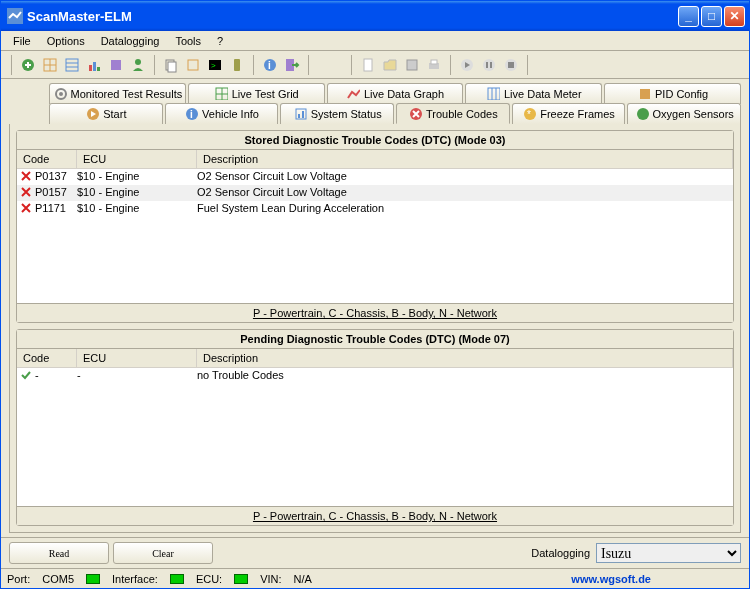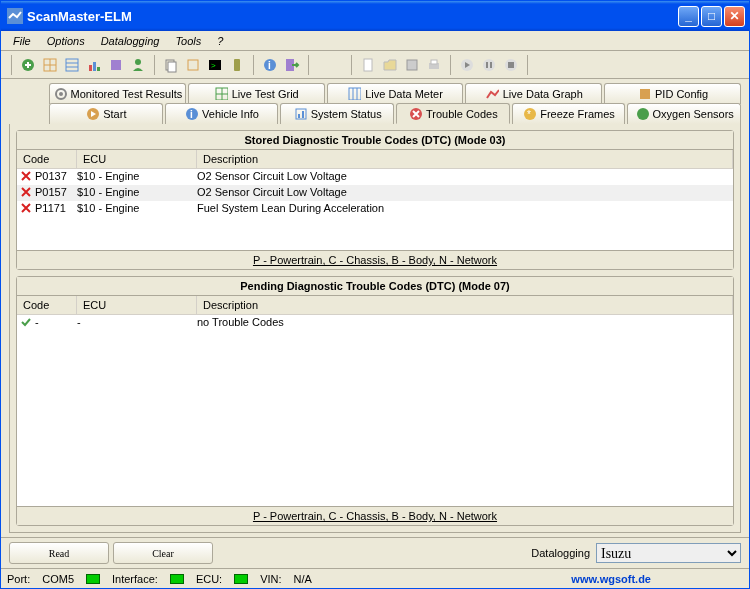--- a/index.html
+++ b/index.html
@@ -4,21 +4,21 @@
 <style>
   * { box-sizing: border-box; margin: 0; padding: 0; }
   body { font-family: Tahoma, sans-serif; font-size: 11px; background: #ece9d8; }
   .window { width: 750px; height: 589px; border: 1px solid #0050ee; background: #ece9d8; display: flex; flex-direction: column; }
   .titlebar { height: 30px; background: linear-gradient(to bottom, #3b8fef 0%, #0050ee 10%, #0050ee 90%, #0040d0 100%); display: flex; align-items: center; color: #fff; font-weight: bold; font-size: 13px; padding-left: 6px; }
   .titlebar .title-icon { width: 16px; height: 16px; margin-right: 4px; }
   .titlebar .spacer { flex: 1; }
   .winbtn { width: 21px; height: 21px; margin-right: 2px; border: 1px solid #fff; border-radius: 3px; font-family: Arial; font-size: 12px; font-weight: bold; color: #fff; display: flex; align-items: center; justify-content: center; cursor: pointer; }
   .winbtn.min, .winbtn.max { background: linear-gradient(to bottom, #6fa8f7, #2465d4); }
   .winbtn.close { background: linear-gradient(to bottom, #f78d6f, #d43f1f); margin-right: 4px; }
-  .menubar { height: 20px; background: #ece9d8; border-bottom: 1px solid #aca899; display: flex; align-items: center; padding-left: 4px; font-style: italic; }
+  .menubar { height: 20px; background: #ece9d8; border-bottom: 1px solid #aca899; display: flex; align-items: center; padding-left: 4px; }
   .menubar span { padding: 2px 8px; cursor: default; }
   .toolbar { height: 28px; background: #ece9d8; border-bottom: 1px solid #aca899; display: flex; align-items: center; padding-left: 6px; gap: 2px; }
   .toolbar .sep { width: 1px; height: 20px; background: #aca899; margin: 0 4px; }
   .toolbar .tbtn { width: 20px; height: 20px; display: flex; align-items: center; justify-content: center; cursor: pointer; }
   .tabs { padding: 4px 8px 0 8px; margin-left: 40px; }
   .tabrow { display: flex; gap: 2px; }
   .tab { flex: 1; height: 21px; background: linear-gradient(to bottom, #fff 0%, #ece9d8 100%); border: 1px solid #aca899; border-bottom: none; border-radius: 3px 3px 0 0; display: flex; align-items: center; justify-content: center; gap: 4px; cursor: pointer; font-size: 11px; }
   .tab.active { background: #ece9d8; border-bottom: 1px solid #ece9d8; z-index: 2; position: relative; }
   .tabrow2 { margin-top: -1px; }
   .content { flex: 1; margin: 0 8px 4px 8px; border: 1px solid #aca899; border-top: none; background: #ece9d8; padding: 6px; display: flex; flex-direction: column; gap: 6px; overflow: hidden; }
@@ -30,21 +30,21 @@
   .col-ecu { width: 120px; }
   .col-desc { flex: 1; }
   .rows { flex: 1; background: #fff; }
   .row { display: flex; padding: 1px 0; }
   .row.alt { background: #f0f0f0; }
   .row .icon { width: 18px; text-align: center; }
   .row .code { width: 42px; }
   .row .ecu { width: 120px; }
   .row .desc { flex: 1; }
   .panel-footer { background: #ece9d8; text-align: center; padding: 3px; border-top: 1px solid #aca899; text-decoration: underline; }
-  .panel.stored { height: 140px; }
+  .panel.stored { height: 193px; }
   .panel.pending { flex: 1; }
   .bottom { padding: 4px 8px; display: flex; align-items: center; gap: 4px; border-top: 1px solid #aca899; }
   .btn { width: 100px; height: 22px; background: linear-gradient(to bottom, #fff, #ece9d8); border: 1px solid #aca899; border-radius: 3px; cursor: pointer; font-family: Tahoma; font-size: 10px; }
   .manufacturer { display: flex; align-items: center; gap: 6px; margin-left: auto; }
   .manufacturer select { width: 145px; height: 20px; border: 1px solid #7f9db9; font-family: Tahoma; font-size: 14px; }
   .statusbar { height: 20px; border-top: 1px solid #aca899; display: flex; align-items: center; padding: 0 6px; gap: 12px; }
   .led { width: 14px; height: 10px; background: #0c0; border: 1px solid #060; }
   .statusbar .spacer { flex: 1; }
   .statusbar a { color: #0040d0; font-weight: bold; text-decoration: none; }
   .ico { display:inline-block; }
@@ -208,31 +208,31 @@
         <div class="tab">
           <span><svg width="14" height="14" class="ico">
               <rect x="2" y="2" width="12" height="12" fill="none" stroke="#4a9e4a"></rect>
               <line x1="8" y1="2" x2="8" y2="14" stroke="#4a9e4a"></line>
               <line x1="2" y1="8" x2="14" y2="8" stroke="#4a9e4a"></line>
             </svg></span>
           <span>Live Test Grid</span>
         </div>
         <div class="tab">
           <span><svg width="14" height="14" class="ico">
+              <path d="M2 12 L6 6 L10 9 L14 4" stroke="#d85050" fill="none" stroke-width="2"></path>
+            </svg></span>
+          <span>Live Data Graph</span>
+        </div>
+        <div class="tab">
+          <span><svg width="14" height="14" class="ico">
               <rect x="2" y="2" width="12" height="12" fill="none" stroke="#5a8fd6"></rect>
               <line x1="6" y1="2" x2="6" y2="14" stroke="#5a8fd6"></line>
               <line x1="10" y1="2" x2="10" y2="14" stroke="#5a8fd6"></line>
             </svg></span>
           <span>Live Data Meter</span>
-        </div>
-        <div class="tab">
-          <span><svg width="14" height="14" class="ico">
-              <path d="M2 12 L6 6 L10 9 L14 4" stroke="#d85050" fill="none" stroke-width="2"></path>
-            </svg></span>
-          <span>Live Data Graph</span>
         </div>
         <div class="tab">
           <span><svg width="14" height="14" class="ico">
               <rect x="3" y="3" width="10" height="10" fill="#d8a050"></rect>
             </svg></span>
           <span>PID Config</span>
         </div>
       </div>
     <div class="tabrow tabrow2" id="tabrow2">
         <div class="tab">

